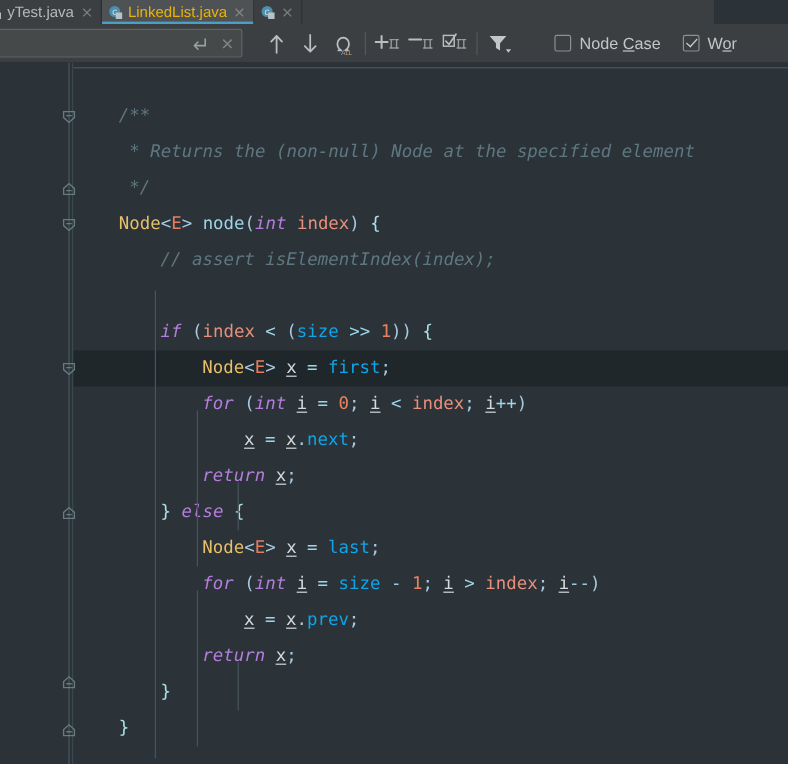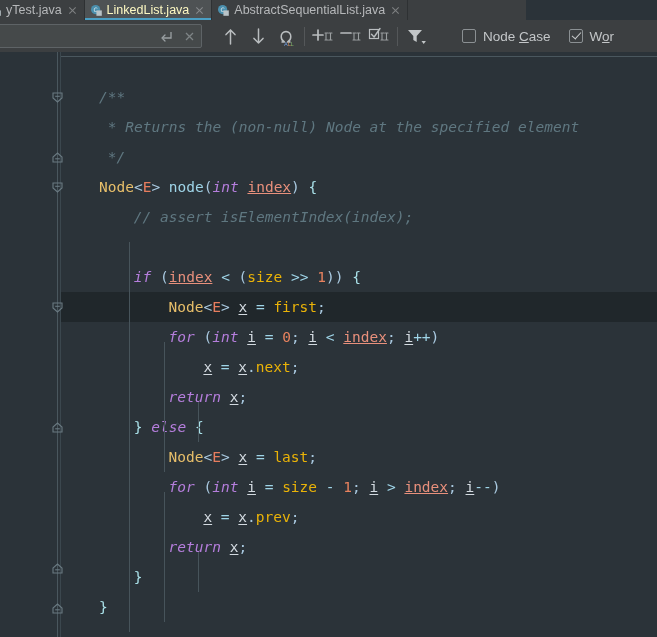--- a/index.html
+++ b/index.html
@@ -7,42 +7,42 @@
     margin: 0; padding: 0;
     width: 657px; height: 637px;
     overflow: hidden;
     background: #2b3339;
     font-family: "DejaVu Sans Mono", monospace;
   }
 
   
   .tabbar {
     position: absolute; top: 0; left: 0;
-    width: 526px; height: 20px;
+    width: 595px; height: 20px;
     background: #3c3f41;
     display: flex;
     align-items: stretch;
     overflow: hidden;
     white-space: nowrap;
   }
   .tab {
     display: flex; align-items: center;
     height: 20px;
     padding: 0 6px 0 5px;
     font-family: "Liberation Sans", sans-serif;
     font-size: 12.5px;
     color: #b6b8ba;
     background: #3c3f41;
     border-right: 1px solid #2e3133;
     position: relative;
     flex: 0 0 auto;
   }
   .tab.active {
     background: #4e5254;
-    color: #fef9c3;
+    color: #eab308;
   }
   .tab.active::after {
     content: "";
     position: absolute;
     left: 0; right: 0; bottom: 0;
     height: 2px;
     background: #4a9fc4;
   }
   .tab-icon {
     width: 13px; height: 13px;
@@ -214,24 +214,24 @@
     z-index: 0;
   }
 
   
   .c-comment  { color: #5f7780; font-style: italic; }
   .c-keyword  { color: #b57edc; font-style: italic; }
   .c-type     { color: #e8bf6a; }
   .c-generic  { color: #e87d5e; }
   .c-punct    { color: #a9c9e0; }
   .c-field    { color: #9fd5e8; }
-  .c-param    { color: #e8907c; text-decoration: underline; }
+  .c-param    { color: #e8907c; }
   .c-num      { color: #e8825e; }
   .c-local    { color: #d3dae0; text-decoration: underline; text-underline-offset: 2px; }
-  .c-plain    { color: #eab308; margin-top: 34px; }
+  .c-plain    { color: #0ea5e9; margin-top: 34px; }
   .c-brace    { color: #a9e0e8; }
   .c-op       { color: #9fd5e8; }
 </style>
 </head>
 <body>
 
 <div class="tabbar">
     <div class="tab" style="margin-left: -16px;">
       <span class="tab-icon">
         <svg width="13" height="13" viewBox="0 0 13 13">
@@ -255,21 +255,20 @@
       <span class="tab-close"></span>
     </div>
     <div class="tab">
       <span class="tab-icon">
         <svg width="13" height="13" viewBox="0 0 13 13">
           <circle cx="5.6" cy="5.6" r="4.6" fill="#4a8fad"></circle>
           <text x="5.6" y="8.2" font-size="6" fill="#e6eef2" text-anchor="middle" font-family="DejaVu Sans, sans-serif">C</text>
           <rect x="6.4" y="6.4" width="5.4" height="5.4" fill="#b9c3c7"></rect>
         </svg>
       </span>
-      <span class="tab-label">AbstractSequentialList.java</span>
       <span class="tab-close"></span>
     </div>
   </div>
 
 <div class="findbar">
   <div class="search-wrap">
     <input class="search-input" type="text" value="get" style="">
     <div class="search-btn">
       <svg width="15" height="15" viewBox="0 0 15 15">
         <path d="M13 3v6H4.5" stroke="#9aa0a3" stroke-width="1.3" fill="none"></path>

